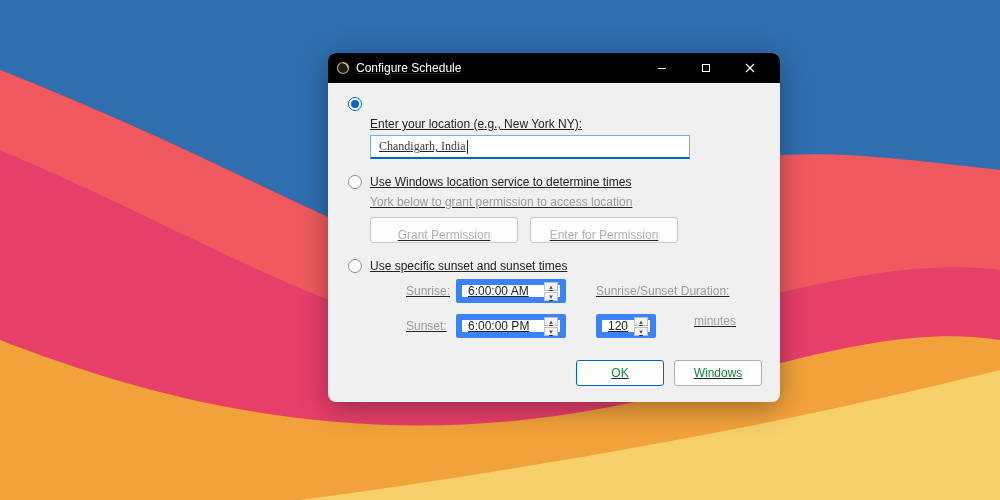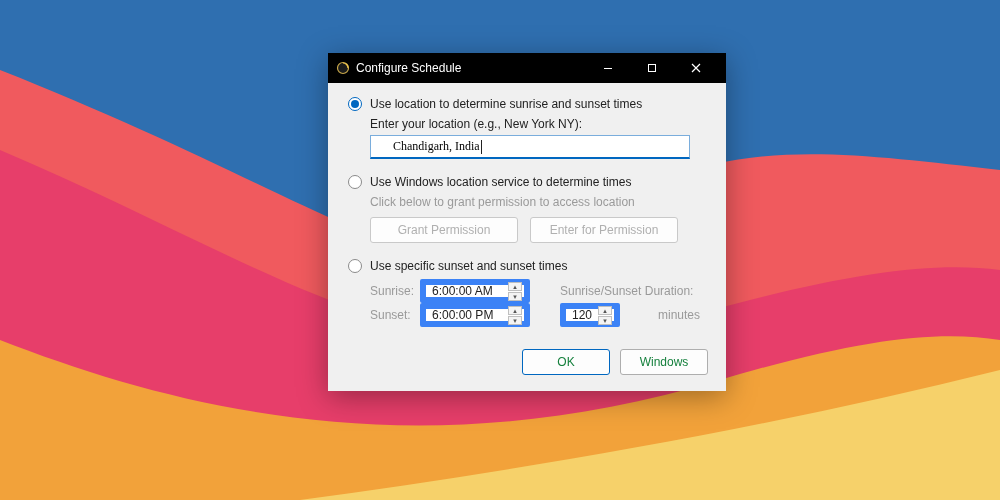--- a/index.html
+++ b/index.html
@@ -15,28 +15,29 @@
       position: absolute;
       inset: 0;
       z-index: 0;
     }
     .wallpaper svg { display: block; }
 
     .window {
       position: absolute;
       left: 328px;
       top: 53px;
-      width: 398px;
+      width: 452px;
       background: #f0f0f0;
-      border-radius: 0;
+      border-radius: 8px;
       box-shadow: 0 6px 28px rgba(0,0,0,.35);
       overflow: hidden;
       z-index: 10;
       font-size: 12px;
       color: #222;
+      text-decoration: underline;
     }
     .titlebar {
       height: 30px;
       background: #000;
       color: #fff;
       display: flex;
       align-items: center;
       padding: 0 8px;
     }
     .titlebar .app-icon {
@@ -80,56 +81,57 @@
 
     .label { font-size:12px; color:#222; }
 
     .input-location {
       margin-top:4px;
       width: 320px;
       height:24px;
       background:#fff;
       border:1px solid #7aaddc;
       border-bottom:2px solid #0067c0;
-      padding:2px 22px;
+      padding:2px 8px;
       font-family: "Comic Sans MS", "Segoe UI", cursive;
       font-size:12px;
-      color:#000000;
+      color:#404040;
       display:flex;
       align-items:center;
       position:relative;
     }
     .caret {
       display:inline-block;
       width:1px; height:14px; background:#222;
       margin-left:1px;
       vertical-align:middle;
     }
 
     .hint { font-size:12px; color:#9a9a9a; margin-bottom:8px; }
 
     .btn {
       height:26px;
       background:#fdfdfd;
       border:1px solid #c9c9c9;
       border-radius:3px;
       font-size:12px;
       color:#b0b0b0;
-      display:flex; align-items:center; justify-content:center;
+      display:flex; align-items:flex-end; justify-content:center;
       padding:0 10px;
     }
     .btn-row { display:flex; gap:12px; }
     .btn.wide { width:148px; }
 
     .time-grid {
       display:grid;
       grid-template-columns: 50px 110px 30px 140px;
-      row-gap:0;
+      row-gap:11px;
       align-items:center;
       margin-top:6px;
+      margin-left:36px;
     }
     .time-label { font-size:12px; color:#9a9a9a; }
     .spinner {
       height:24px;
       background:#fff;
       border:6px solid #3b82f6;
       border-radius:2px;
       display:flex; align-items:center;
       padding:0 2px 0 6px;
       font-size:12px; color:#222;
@@ -141,21 +143,21 @@
     .spinner .arrows div{
       height:9px; border:1px solid #bfbfbf; background:#f4f4f4;
       display:flex;align-items:center;justify-content:center;
       font-size:7px; line-height:1; color:#555;
     }
     .spinner.small { width:70px; }
 
     .duration-block{
       display:flex; flex-direction:column; gap:4px;
     }
-    .duration-row{ display:flex; align-items:center; gap:6px; }
+    .duration-row{ display:flex; gap:6px; }
     .minutes-label{ font-size:12px; color:#9a9a9a;padding-left:32px; }
 
     .footer {
       display:flex; justify-content:flex-end; gap:10px;
       padding: 8px 18px 16px;
     }
     .fbtn {
       width:88px; height:26px;
       background:#fdfdfd;
       border:1px solid #aeaeae;
@@ -205,38 +207,37 @@
       <svg width="10" height="10" viewBox="0 0 10 10">
           <path d="M1 1 L9 9 M9 1 L1 9" stroke="#fff" stroke-width="1.2"></path>
         </svg>
     </span>
   </div>
 
   <div class="content">
 
     <div class="radio-row">
       <span class="radio checked"></span>
-      <span class="label">Use location to determine sunrise and sunset times</span>
     </div>
     <div class="section-indent">
       <div class="label" style="margin-top:6px;">Enter your location (e.g., New York NY):</div>
       <div class="input-location">
         <span>Chandigarh, India</span>
           <span class="caret"></span>
       </div>
     </div>
 
     <div class="section-gap"></div>
 
     <div class="radio-row">
       <span class="radio"></span>
       <span class="label">Use Windows location service to determine times</span>
     </div>
     <div class="section-indent">
-      <div class="hint" style="margin-top:4px;">Click below to grant permission to access location</div>
+      <div class="hint" style="margin-top:4px;">York below to grant permission to access location</div>
       <div class="btn-row">
         <div class="btn wide">
             <span>Grant Permission</span>
           </div>
         <div class="btn wide">
             <span>Enter for Permission</span>
           </div>
       </div>
     </div>
 

